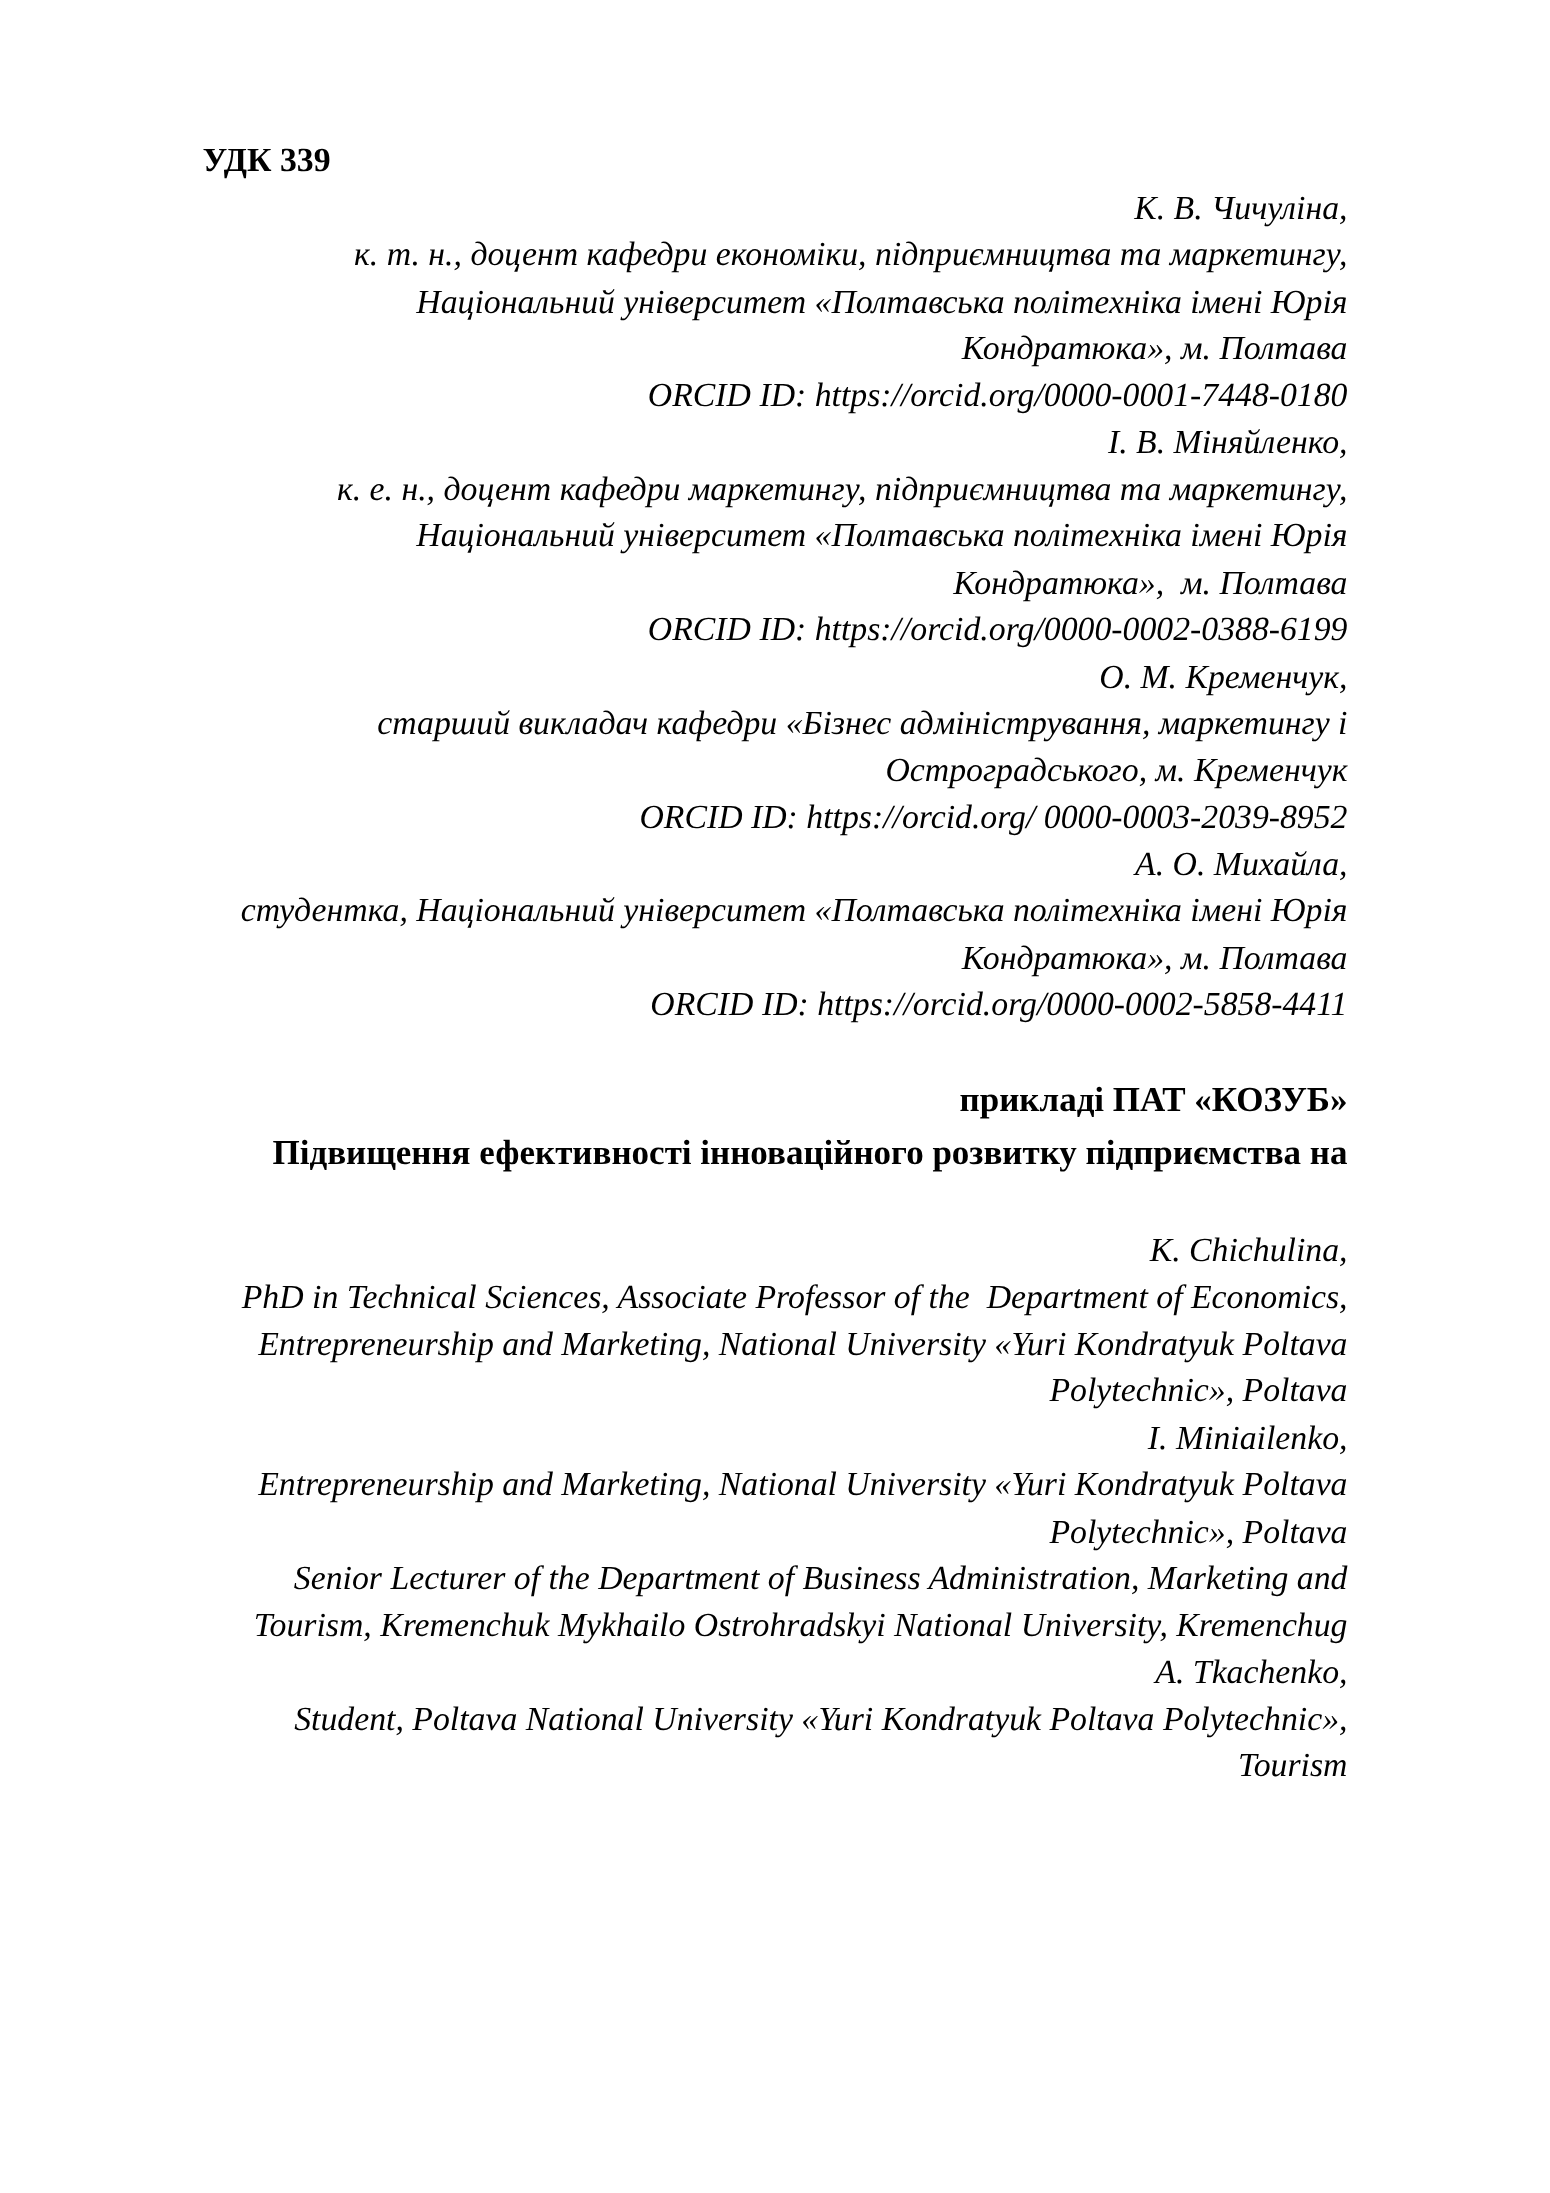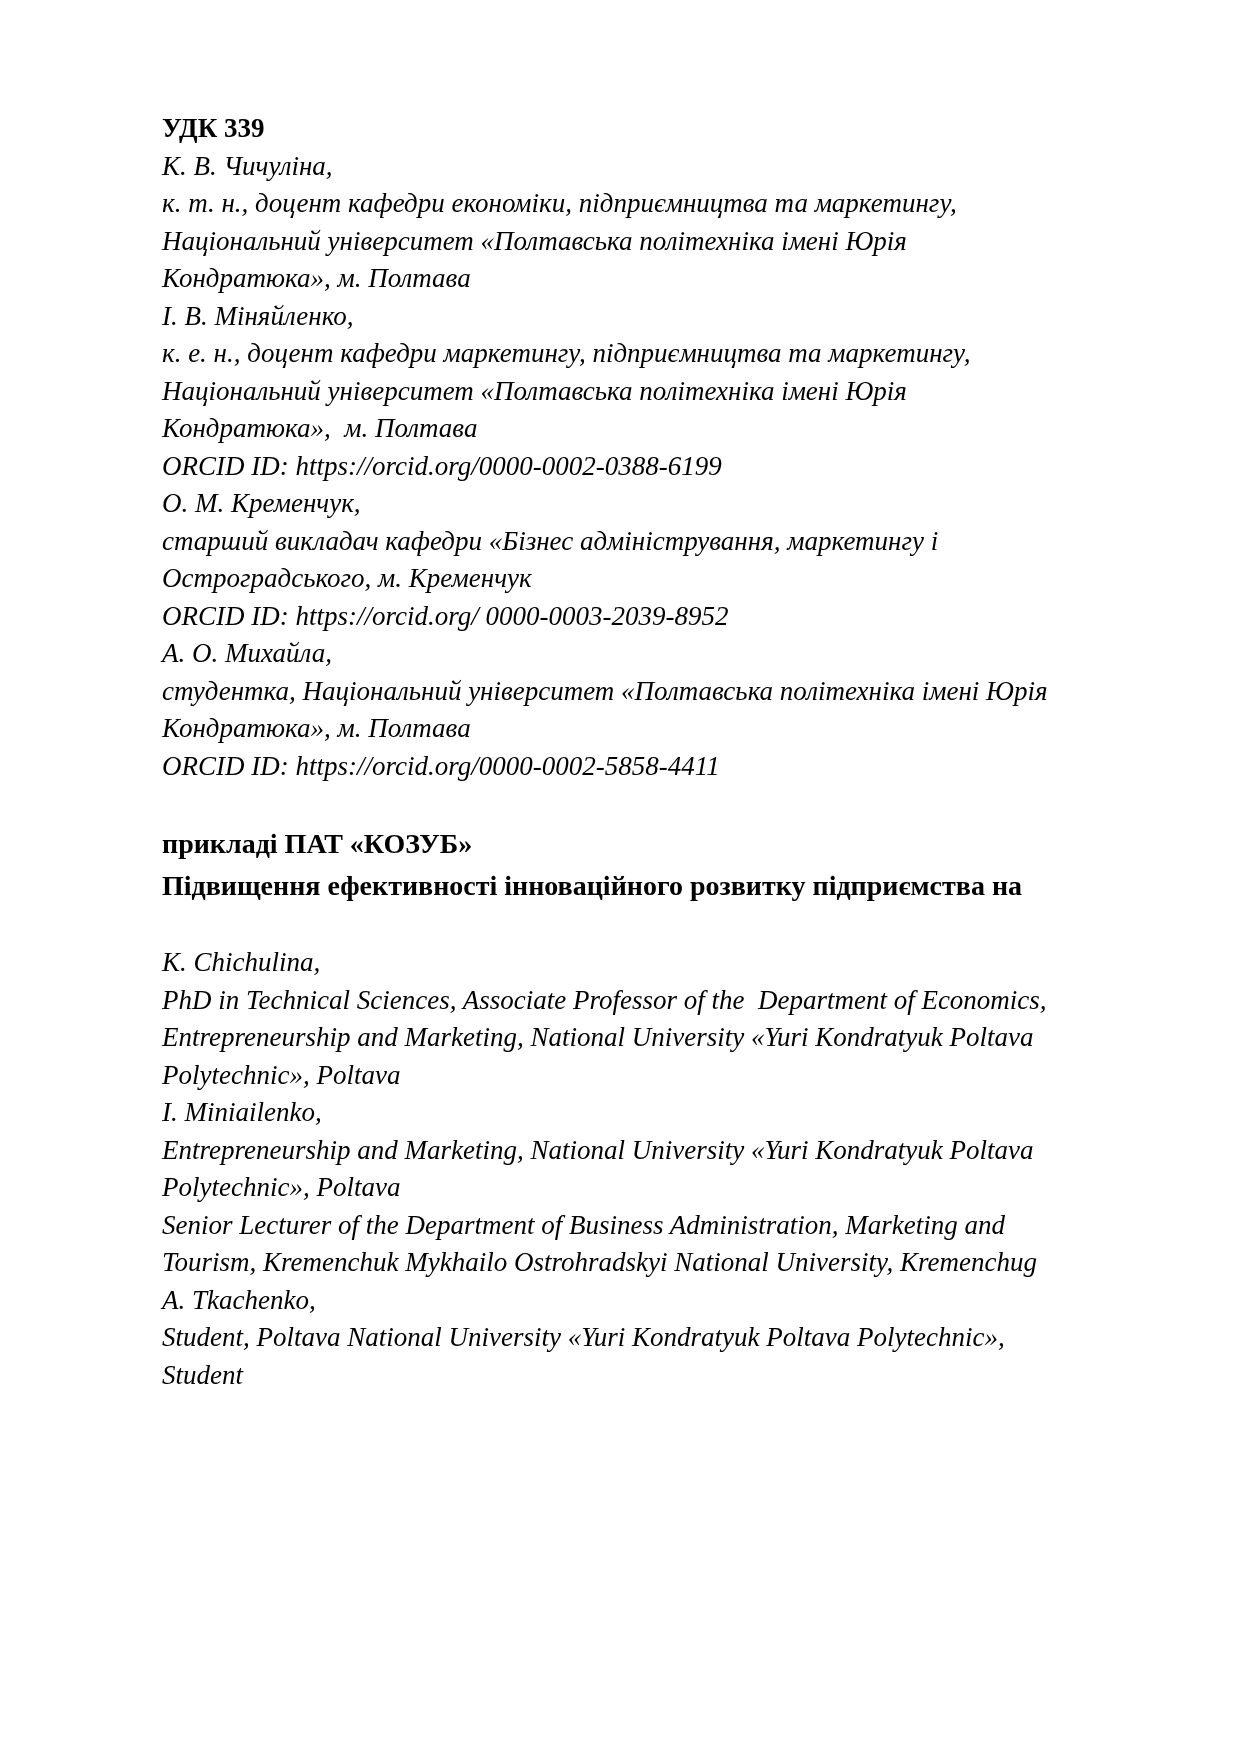--- a/index.html
+++ b/index.html
@@ -19,21 +19,21 @@
   }
   .content {
     position: absolute;
     left: 162px;
     top: 110px;
     width: 916px;
   }
   .line {
     font-size: 27px;
     line-height: 37.5px;
-    text-align: left;
+    text-align: right;
     white-space: pre;
   }
   .italic { font-style: italic; }
   .bold   { font-weight: bold; }
   .left   { text-align: left; }
   .blank  { height: 37.5px; }
   .title-line {
     font-size: 28px;
     font-weight: bold;
     line-height: 42px;
@@ -44,20 +44,21 @@
 
 <div class="page">
   <div class="content">
 
     <div class="line bold left">УДК 339</div>
 
     <div class="line italic">К. В. Чичуліна,</div>
     <div class="line italic">к. т. н., доцент кафедри економіки, підприємництва та маркетингу,</div>
     <div class="line italic">Національний університет «Полтавська політехніка імені Юрія</div>
     <div class="line italic">Кондратюка», м. Полтава</div>
+    <div class="line italic">ORCID ID: https://orcid.org/0000-0001-7448-0180</div>
 
     <div class="line italic">І. В. Міняйленко,</div>
     <div class="line italic">к. е. н., доцент кафедри маркетингу, підприємництва та маркетингу,</div>
     <div class="line italic">Національний університет «Полтавська політехніка імені Юрія</div>
     <div class="line italic">Кондратюка»,  м. Полтава</div>
     <div class="line italic">ORCID ID: https://orcid.org/0000-0002-0388-6199</div>
 
     <div class="line italic">О. М. Кременчук,</div>
     <div class="line italic">старший викладач кафедри «Бізнес адміністрування, маркетингу і</div>
     <div class="line italic">Остроградського, м. Кременчук</div>
@@ -82,16 +83,16 @@
 
     <div class="line italic">I. Miniailenko,</div>
     <div class="line italic">Entrepreneurship and Marketing, National University «Yuri Kondratyuk Poltava</div>
     <div class="line italic">Polytechnic», Poltava</div>
 
     <div class="line italic">Senior Lecturer of the Department of Business Administration, Marketing and</div>
     <div class="line italic">Tourism, Kremenchuk Mykhailo Ostrohradskyi National University, Kremenchug</div>
 
     <div class="line italic">A. Tkachenko,</div>
     <div class="line italic">Student, Poltava National University «Yuri Kondratyuk Poltava Polytechnic»,</div>
-    <div class="line italic">Student</div>
+    <div class="line italic">Tourism</div>
 
   </div>
 </div>
 
 </body></html>

